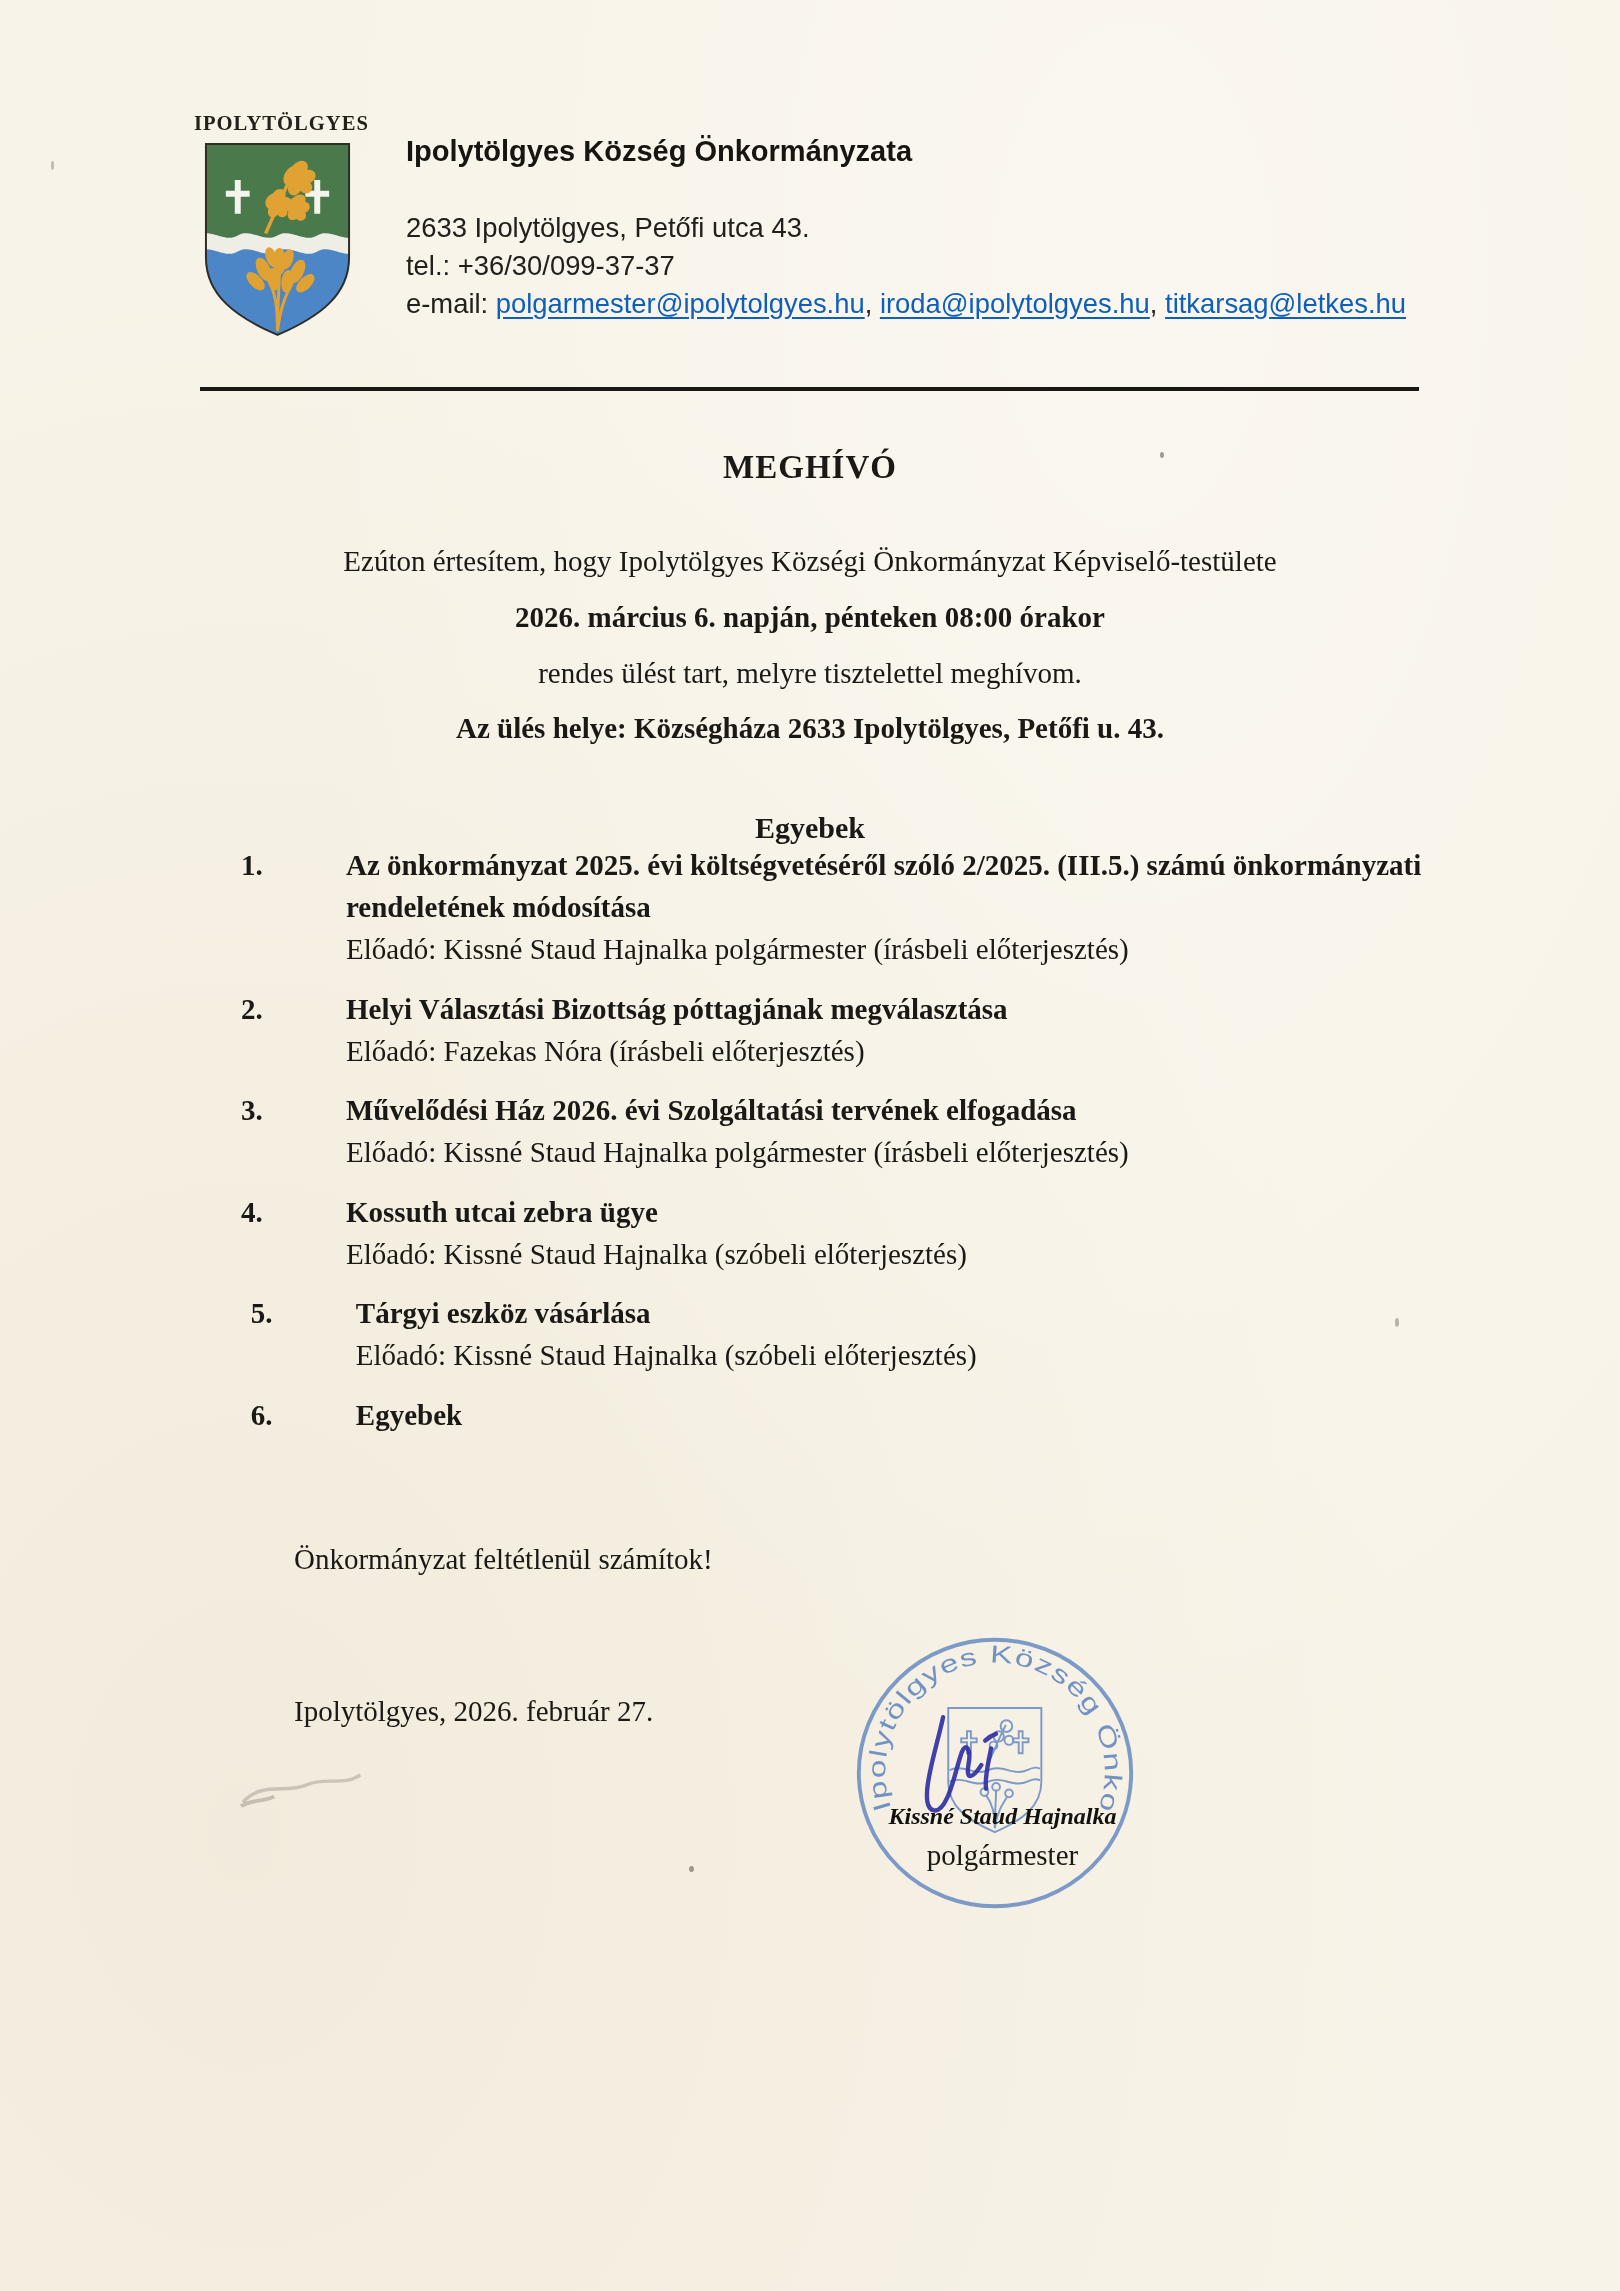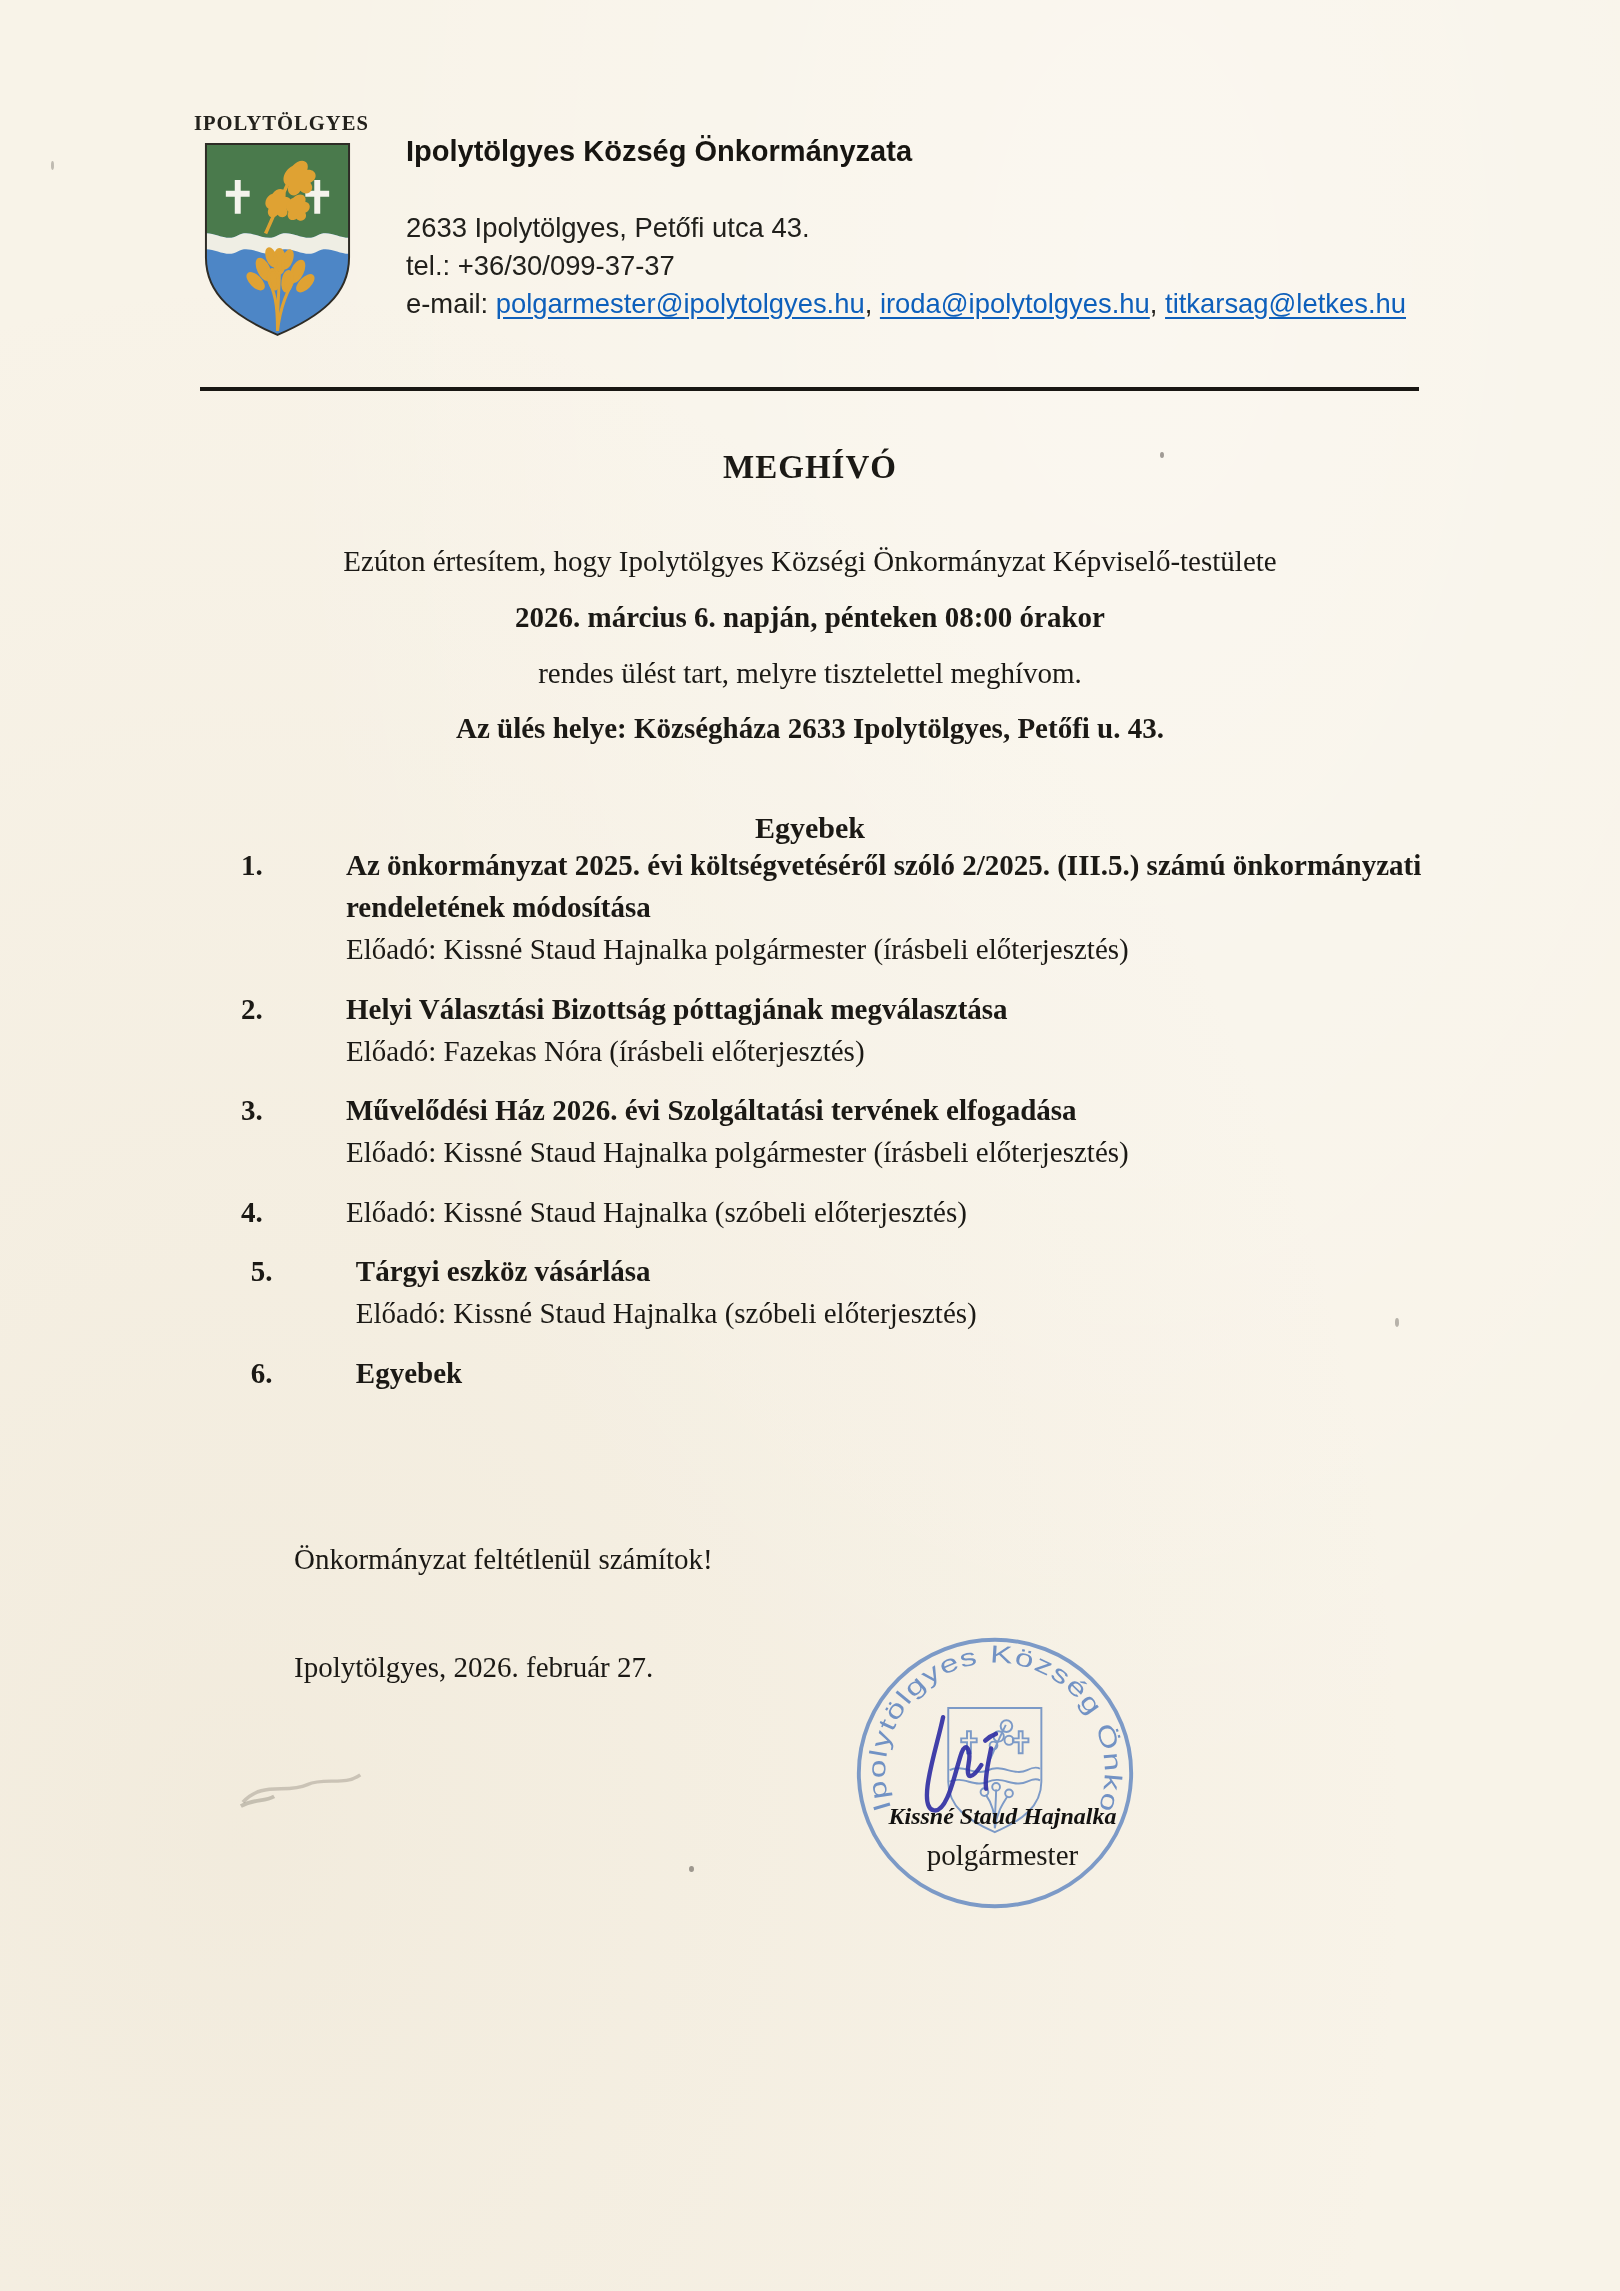--- a/index.html
+++ b/index.html
@@ -52,21 +52,21 @@
   .agenda{position:absolute;left:241px;top:844px;width:1215px;list-style:none;margin:0;padding:0;font-size:29px;line-height:42px;}
   .agenda li{display:flex;margin-bottom:17.6px;}
   .agenda li:nth-child(5),.agenda li:nth-child(6){padding-left:9.8px;}
   .agenda li:nth-child(6){margin-top:13.7px;}
   .agenda .num{flex:0 0 61px;font-weight:bold;}
   .agenda .it{width:1142px;margin-left:44px;}
   .agenda .t{font-weight:bold;}
   .agenda .p:empty{display:none;}
   
   .closing{position:absolute;left:294px;top:1514px;font-size:29px;}
-  .dateline{position:absolute;left:294px;top:1622px;font-size:29px;}
+  .dateline{position:absolute;left:294px;top:1666px;font-size:29px;}
   
   .stamp{position:absolute;left:848px;top:1629px;width:294px;height:289px;}
   .sig-block{position:absolute;left:823px;top:1803px;width:359px;text-align:center;}
   .sig-name{font-size:24px;font-weight:bold;color:#121110;font-style:italic;}
   .sig-role{font-size:29px;margin-top:8.8px;}
   
   .pencil{position:absolute;left:235px;top:1759px;}
   .speck{position:absolute;border-radius:50%;background:#55504a;opacity:.55;}
   .sp1{left:1160px;top:452px;width:3.9px;height:5.9px;}
   .sp2{left:689px;top:1866px;width:4.9px;height:5.9px;}
@@ -160,20 +160,21 @@
     <li>
       <span class="num">3.</span>
       <div class="it">
         <div class="t">Művelődési Ház 2026. évi Szolgáltatási tervének elfogadása</div>
         <div class="p">Előadó: Kissné Staud Hajnalka polgármester (írásbeli előterjesztés)</div>
       </div>
     </li>
     <li>
       <span class="num">4.</span>
       <div class="it">
+        <div class="t">Kossuth utcai zebra ügye</div>
         <div class="p">Előadó: Kissné Staud Hajnalka (szóbeli előterjesztés)</div>
       </div>
     </li>
     <li>
       <span class="num">5.</span>
       <div class="it">
         <div class="t">Tárgyi eszköz vásárlása</div>
         <div class="p">Előadó: Kissné Staud Hajnalka (szóbeli előterjesztés)</div>
       </div>
     </li>

